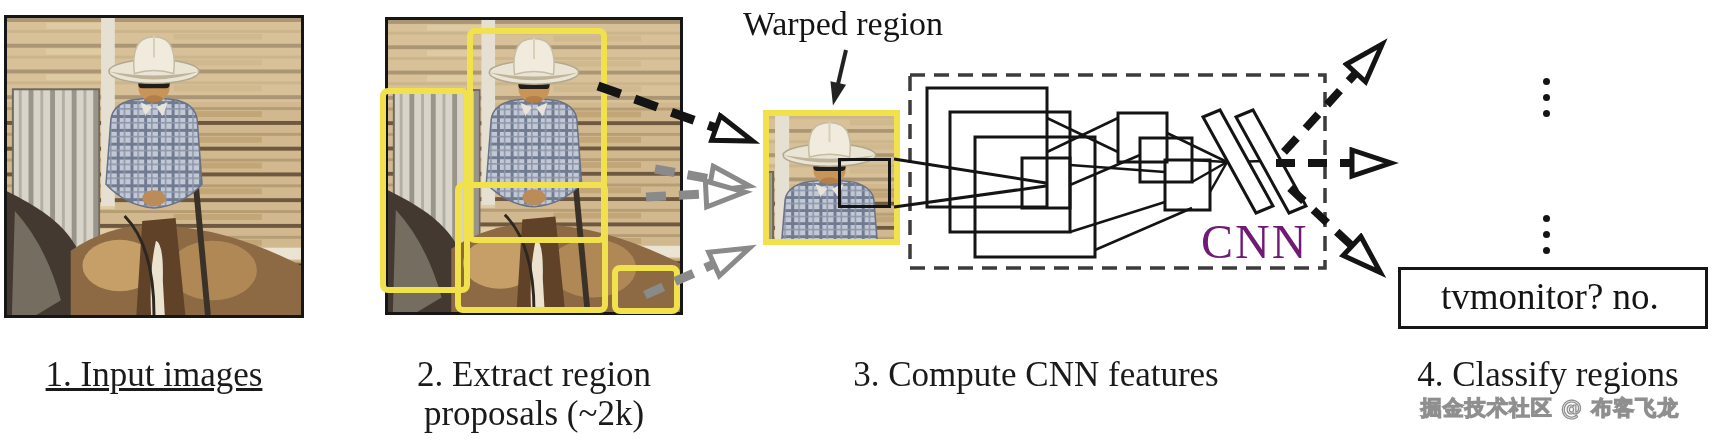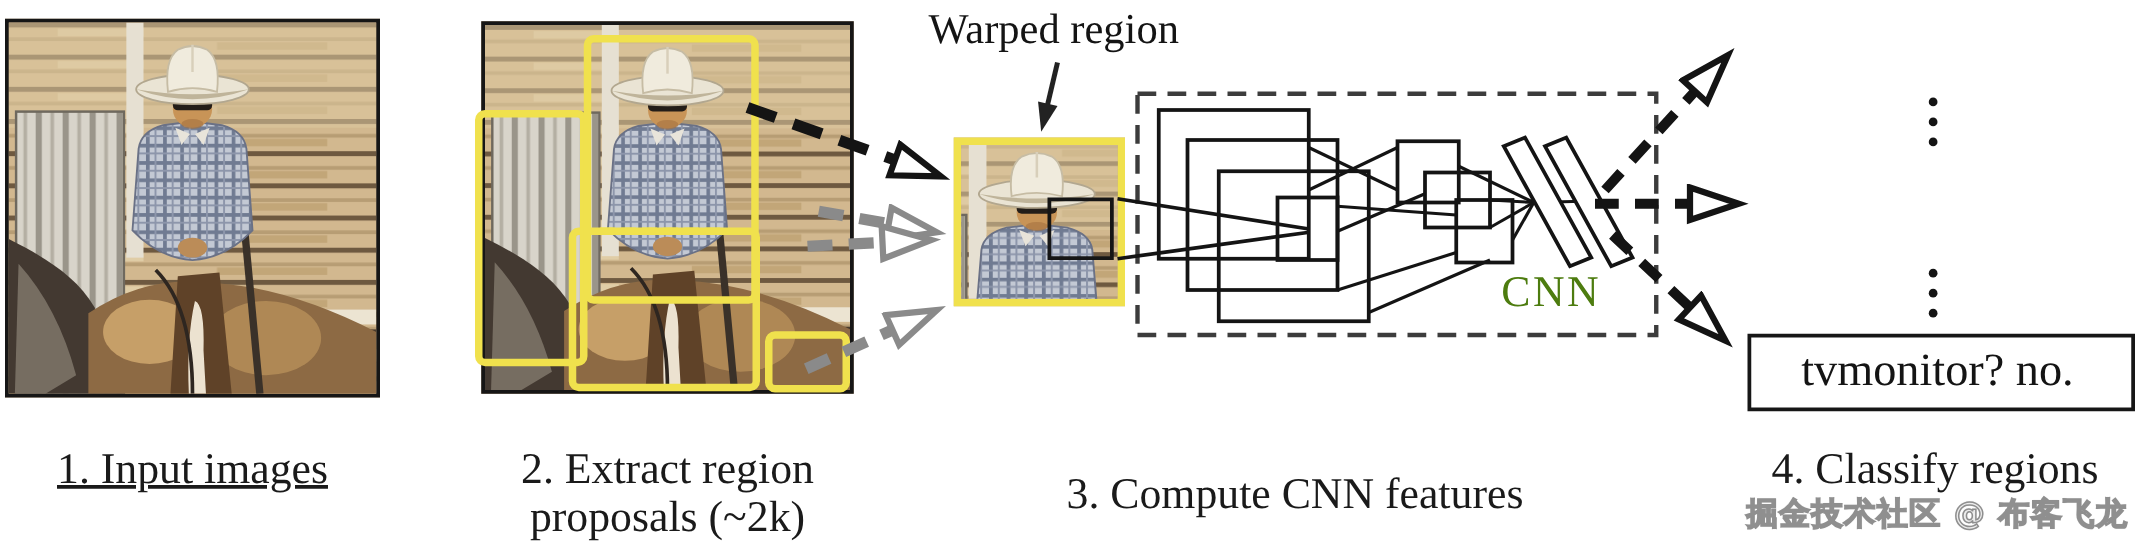--- a/index.html
+++ b/index.html
@@ -8,28 +8,28 @@
   .photo{position:absolute;border:3px solid #161616;background:#cbb08a;box-sizing:border-box;}
   .photo svg{display:block;width:100%;height:100%;}
   .caption{position:absolute;text-align:center;font-size:35px;line-height:1.1;color:#1a1a1a;}
   .ybox{position:absolute;border:6px solid #f0e14d;border-radius:8px;box-sizing:border-box;}
   .ydash{position:absolute;border-top:6px dashed #f0e14d;}
   .warp{position:absolute;left:763px;top:110px;width:137px;height:135px;border:6px solid #f0e14d;
         box-sizing:border-box;background:#cbb08a;}
   .warp svg{display:block;width:100%;height:100%;}
   .rfield{position:absolute;left:69px;top:42px;width:53px;height:50px;border:3px solid #151515;box-sizing:border-box;}
   .warplabel{position:absolute;left:718px;top:5px;width:250px;text-align:center;font-size:34px;}
-  .cnnlabel{position:absolute;left:1201px;top:214px;font-size:35px;letter-spacing:2px;color:#4d7c0f;}
+  .cnnlabel{position:absolute;left:1201px;top:214px;font-size:48px;letter-spacing:2px;color:#701a75;}
   .clsbox{position:absolute;left:1398px;width:310px;height:62px;border:3px solid #161616;background:#fff;
           box-sizing:border-box;font-size:37px;line-height:54px;padding-left:16px;}
   .vdots{position:absolute;left:1541px;width:10px;display:flex;flex-direction:column;align-items:center;gap:9px;}
   .vdots i{display:block;width:7px;height:7px;border-radius:50%;background:#141414;}
   .overlay{position:absolute;left:0;top:0;width:1713px;height:440px;pointer-events:none;z-index:10;}
   .watermark{position:absolute;left:1395px;top:394px;width:310px;text-align:center;
-             font-family:"DejaVu Sans","Liberation Sans",sans-serif;font-weight:bold;font-size:25px;
+             font-family:"DejaVu Sans","Liberation Sans",sans-serif;font-weight:bold;font-size:21px;
              color:#ececec;-webkit-text-stroke:1.2px #8f8f8f;text-shadow:0 0 1px #9a9a9a;letter-spacing:1px;}
   .hidden-defs{position:absolute;width:0;height:0;overflow:hidden;}
 </style>
 </head>
 <body>
 
 <svg class="hidden-defs" aria-hidden="true">
   <defs>
     <pattern id="p-fence" width="300" height="26" patternUnits="userSpaceOnUse">
       <rect width="300" height="26" fill="#d2b88f"></rect>
@@ -185,17 +185,17 @@
       <i></i>
       <i></i>
       <i></i>
     </div>
 
   <div class="caption" style="left:4px;top:356px;width:300px;text-decoration:underline;">1. Input images</div>
   <div class="caption" style="left:385px;top:356px;width:298px;">
     <div>2. Extract region</div>
     <div>proposals (~2k)</div>
   </div>
-  <div class="caption" style="left:786px;top:376px;width:500px;text-align:center;">3. Compute CNN features</div>
+  <div class="caption" style="left:786px;top:356px;width:500px;text-align:center;">3. Compute CNN features</div>
   <div class="caption" style="left:1398px;top:356px;width:300px;">4. Classify regions</div>
 
   <div class="watermark">掘金技术社区 @ 布客飞龙</div>
 </div>
 
 </body></html>

